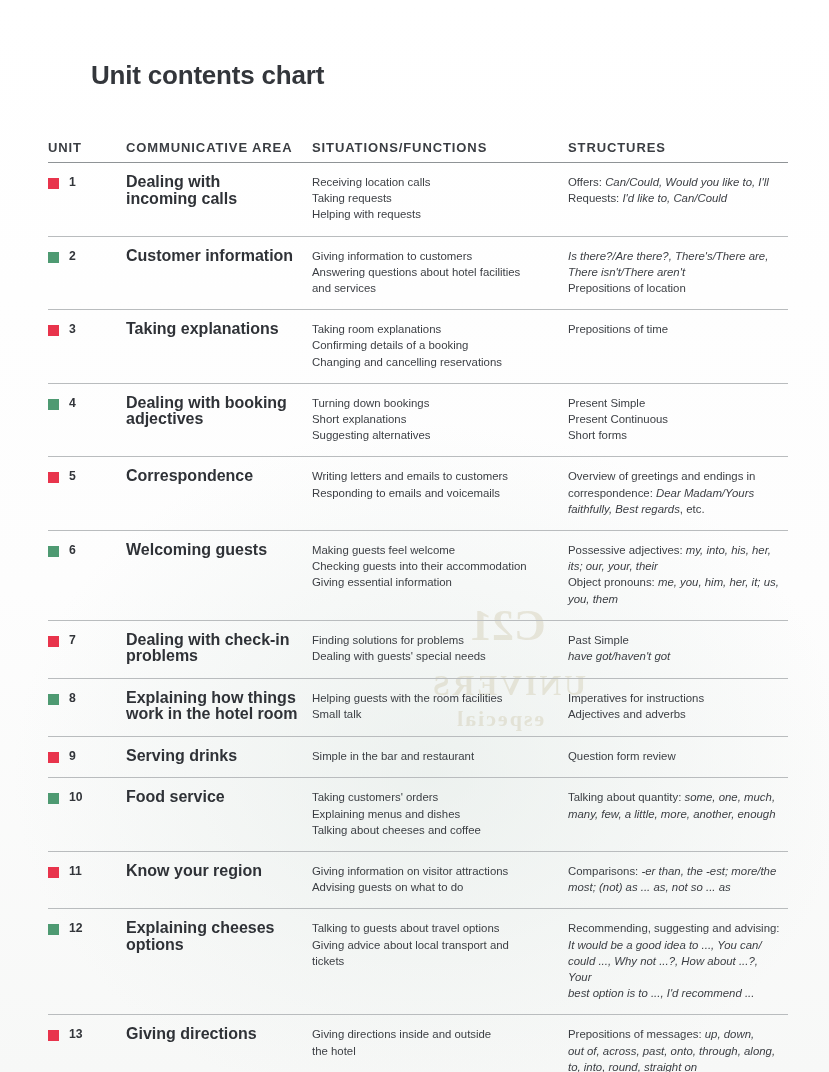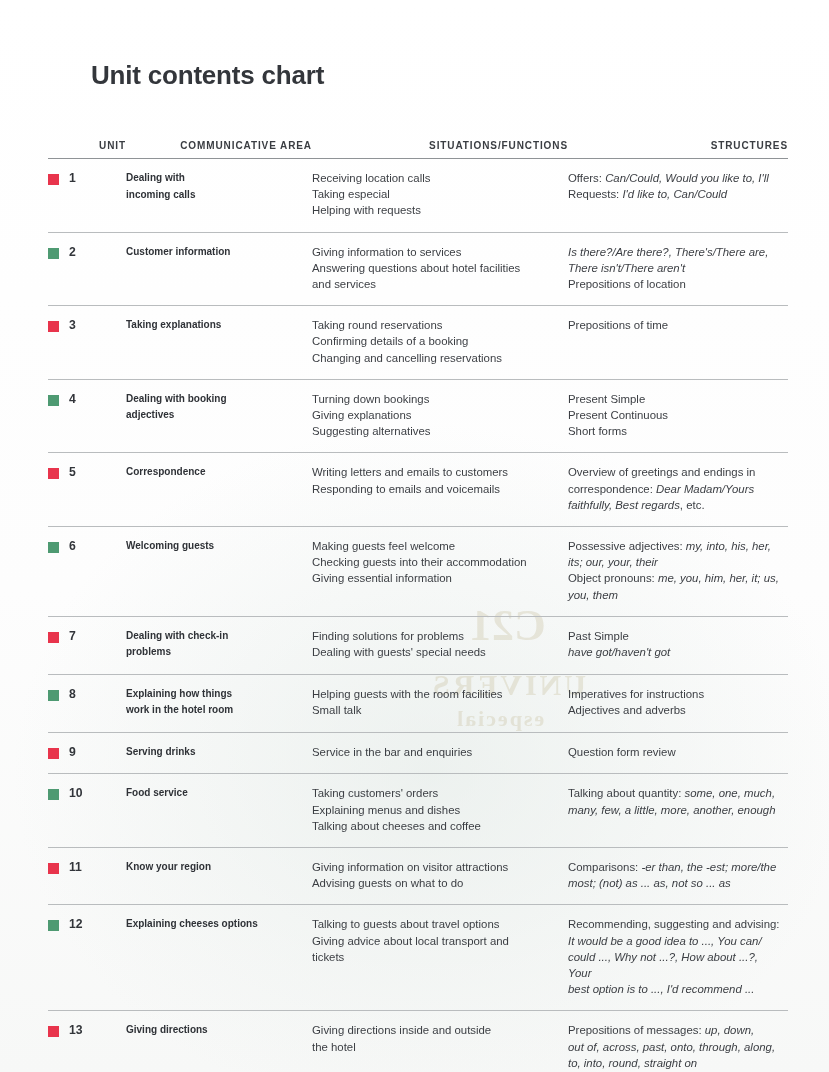--- a/index.html
+++ b/index.html
@@ -50,23 +50,23 @@
     border-collapse: collapse;
     table-layout: fixed;
   }
   table.chart col.c-mark  { width: 21px;  }
   table.chart col.c-unit  { width: 57px;  }
   table.chart col.c-area  { width: 186px; }
   table.chart col.c-sit   { width: 256px; }
   table.chart col.c-str   { width: 220px; }
 
   thead th {
-    text-align: right;
+    text-align: left;
     vertical-align: bottom;
-    font-size: 10px;
+    font-size: 13px;
     font-weight: bold;
     letter-spacing: 0.9px;
     color: #3a3d42;
     padding: 0 0 7px 0;
     white-space: nowrap;
   }
   thead tr {
     border-bottom: 1.6px solid #8f9396;
   }
 
@@ -92,21 +92,21 @@
   .marker.red   { background: #e8344c; }
   .marker.green { background: #4e9a72; }
 
   td.unit-cell {
     font-size: 12.2px;
     font-weight: bold;
     color: #32353a;
     padding-top: 11px;
   }
   td.area-cell {
-    font-size: 10px;
+    font-size: 16px;
     font-weight: bold;
     color: #2f3237;
     line-height: 16.5px;
     padding-right: 14px;
   }
   td.sit-cell { padding-right: 18px; }
   td.str-cell { padding-right: 4px; }
 
   .line { display: block; }
   .str-cell i, .sit-cell i { font-style: italic; }
@@ -159,76 +159,76 @@
           <td class="mark-cell">
             <span class="marker red" style="background: rgb(232, 52, 76);"></span>
           </td>
           <td class="unit-cell">1</td>
           <td class="area-cell">
             <span class="line">Dealing with</span>
             <span class="line">incoming calls</span>
           </td>
           <td class="sit-cell">
             <span class="line">Receiving location calls</span>
-            <span class="line">Taking especial</span>
+            <span class="line">Taking requests</span>
             <span class="line">Helping with requests</span>
           </td>
           <td class="str-cell">
             <span class="line"><span>Offers: </span><i>Can/Could, Would you like to, I'll</i></span>
             <span class="line"><span>Requests: </span><i>I'd like to, Can/Could</i></span>
           </td>
         </tr>
         <tr>
           <td class="mark-cell">
             <span class="marker green" style="background: rgb(78, 154, 114);"></span>
           </td>
           <td class="unit-cell">2</td>
           <td class="area-cell">
             <span class="line">Customer information</span>
           </td>
           <td class="sit-cell">
-            <span class="line">Giving information to services</span>
+            <span class="line">Giving information to customers</span>
             <span class="line">Answering questions about hotel facilities</span>
             <span class="line">and services</span>
           </td>
           <td class="str-cell">
             <span class="line"><i>Is there?/Are there?, There's/There are,</i></span>
             <span class="line"><i>There isn't/There aren't</i></span>
             <span class="line"><span>Prepositions of location</span></span>
           </td>
         </tr>
         <tr>
           <td class="mark-cell">
             <span class="marker red" style="background: rgb(232, 52, 76);"></span>
           </td>
           <td class="unit-cell">3</td>
           <td class="area-cell">
             <span class="line">Taking explanations</span>
           </td>
           <td class="sit-cell">
-            <span class="line">Taking round reservations</span>
+            <span class="line">Taking room explanations</span>
             <span class="line">Confirming details of a booking</span>
             <span class="line">Changing and cancelling reservations</span>
           </td>
           <td class="str-cell">
             <span class="line"><span>Prepositions of time</span></span>
           </td>
         </tr>
         <tr>
           <td class="mark-cell">
             <span class="marker green" style="background: rgb(78, 154, 114);"></span>
           </td>
           <td class="unit-cell">4</td>
           <td class="area-cell">
             <span class="line">Dealing with booking</span>
             <span class="line">adjectives</span>
           </td>
           <td class="sit-cell">
             <span class="line">Turning down bookings</span>
-            <span class="line">Giving explanations</span>
+            <span class="line">Short explanations</span>
             <span class="line">Suggesting alternatives</span>
           </td>
           <td class="str-cell">
             <span class="line"><span>Present Simple</span></span>
             <span class="line"><span>Present Continuous</span></span>
             <span class="line"><span>Short forms</span></span>
           </td>
         </tr>
         <tr>
           <td class="mark-cell">
@@ -306,21 +306,21 @@
         </tr>
         <tr>
           <td class="mark-cell">
             <span class="marker red" style="background: rgb(232, 52, 76);"></span>
           </td>
           <td class="unit-cell">9</td>
           <td class="area-cell">
             <span class="line">Serving drinks</span>
           </td>
           <td class="sit-cell">
-            <span class="line">Service in the bar and enquiries</span>
+            <span class="line">Simple in the bar and restaurant</span>
           </td>
           <td class="str-cell">
             <span class="line"><span>Question form review</span></span>
           </td>
         </tr>
         <tr>
           <td class="mark-cell">
             <span class="marker green" style="background: rgb(78, 154, 114);"></span>
           </td>
           <td class="unit-cell">10</td>

